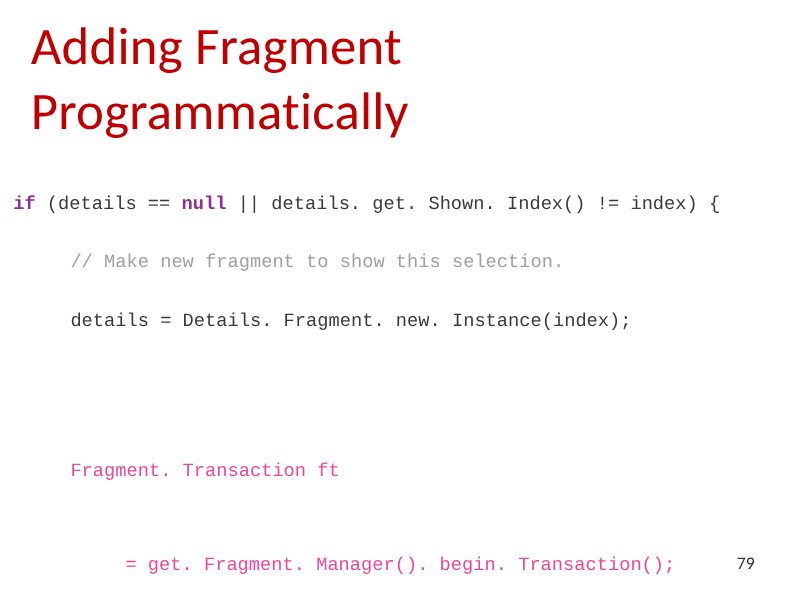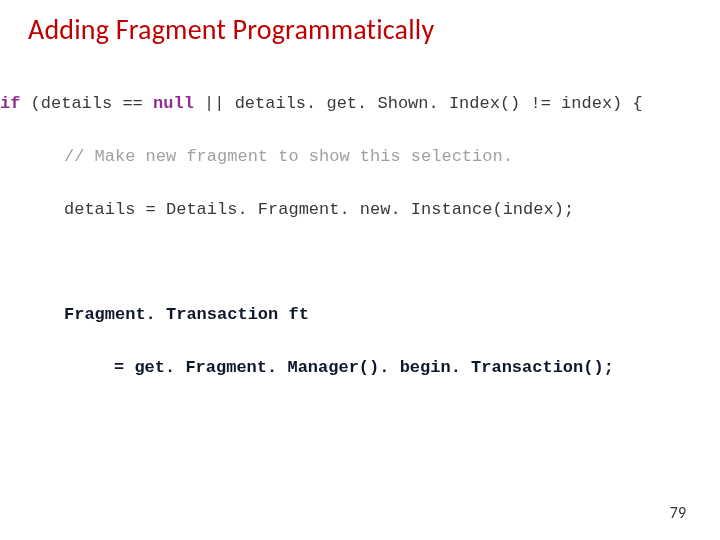--- a/index.html
+++ b/index.html
@@ -1,25 +1,25 @@
 <!DOCTYPE html>
 <html><head>
 <meta charset="utf-8">
 <style>
   * { margin: 0; padding: 0; box-sizing: border-box; }
   html, body { width: 720px; height: 540px; background: #fff; font-family: Calibri, Arial, sans-serif; overflow: hidden; }
   .slide { width: 720px; height: 540px; position: relative; padding: 12px 0 0 0; }
-  .title { color: #c00000; font-size: 28px; font-weight: 400; padding: 0 28px 10px 28px; letter-spacing: 0.2px; }
+  .title { color: #c00000; font-size: 48px; font-weight: 400; padding: 0 28px 10px 28px; letter-spacing: 0.2px; }
   .code-block { font-family: Consolas, "Courier New", monospace; font-size: 17px; line-height: 1.55; padding: 8px 0 0 0; color: #3a3a3a; white-space: pre; overflow: hidden; }
   .kw { color: #8f2f8f; font-weight: bold; }     
   .txt { color: #3a3a3a; }
   .cmt { color: #a0a0a0; }  
-  .bold { font-weight: bold; color: #0f172a; }
+  .bold { font-weight: normal; color: #ec4899; margin-top: 32px; }
   .pagenum { position: absolute; bottom: 18px; right: 34px; font-size: 16px; color: #333; }
-  .line { display: block; padding-left: 0; }
+  .line { display: block; padding-left: 12px; }
   .ind1 { padding-left: 64px; }
   .ind2 { padding-left: 114px; }
 </style>
 </head>
 <body>
 
 <div class="slide">
   <div class="title">Adding Fragment Programmatically</div>
 
   <div class="code-block">

